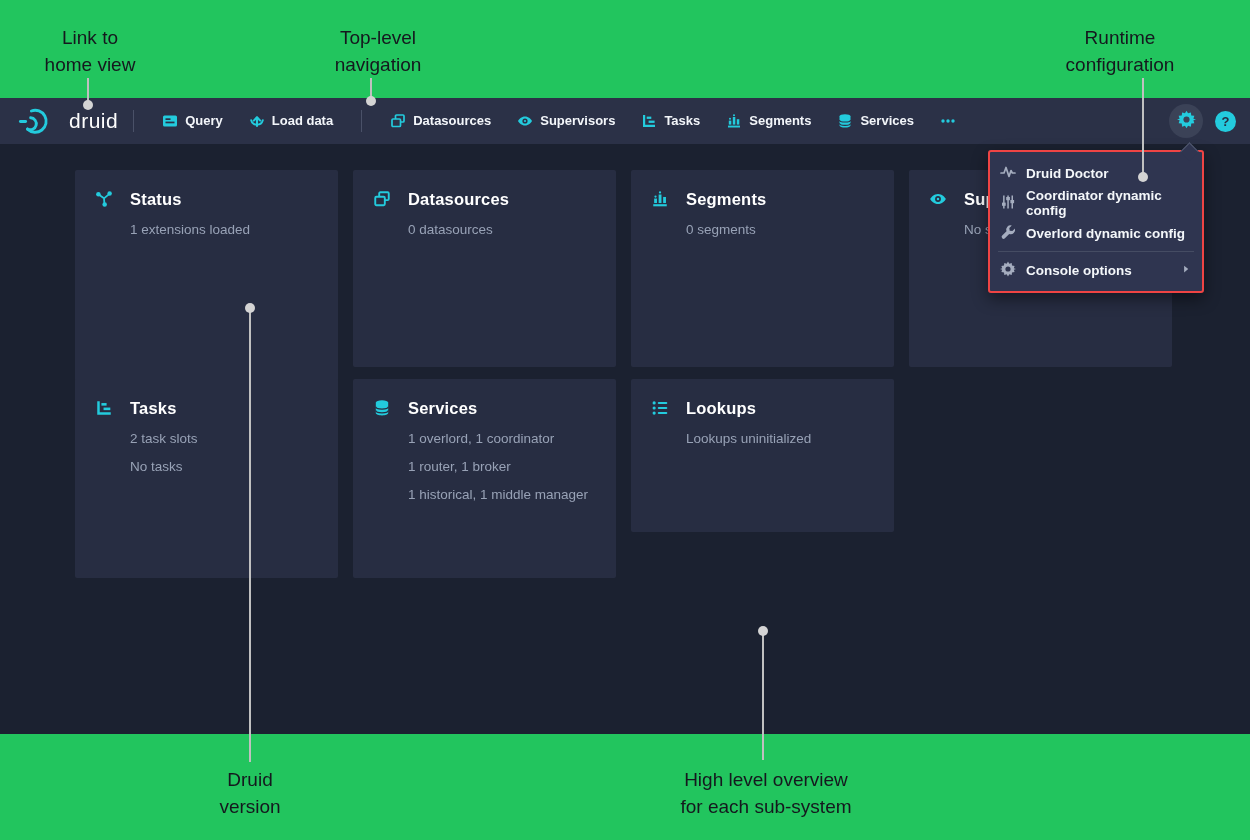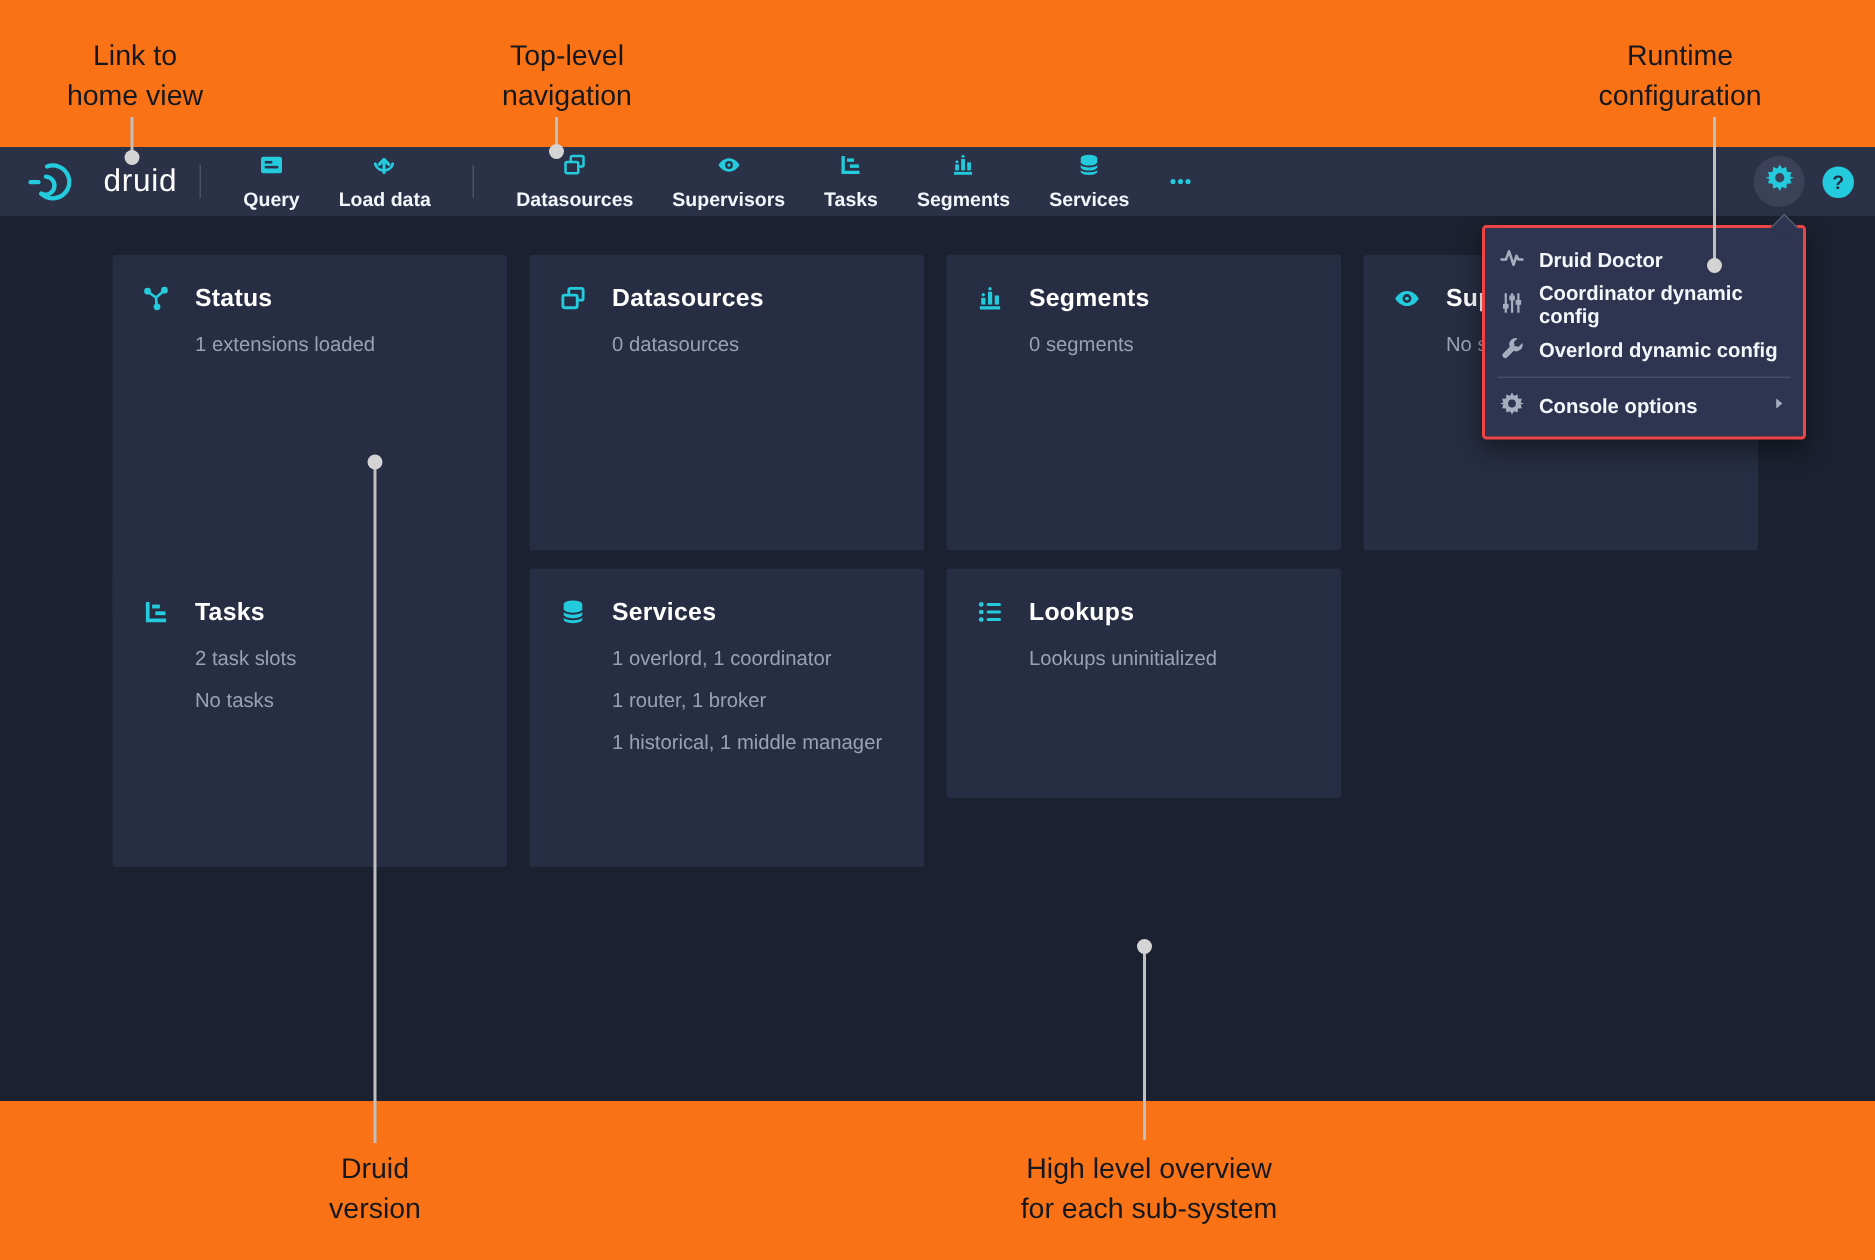--- a/index.html
+++ b/index.html
@@ -1,35 +1,35 @@
 <!DOCTYPE html>
 <html><head>
 <meta charset="utf-8">
 <style>
   * { margin:0; padding:0; box-sizing:border-box; }
   body { background:#ffffff; font-family:"Liberation Sans","DejaVu Sans",sans-serif; }
-  .canvas { position:relative; width:1250px; height:840px; background:#f97316; overflow:hidden; }
+  .canvas { position:relative; width:1250px; height:840px; background:#22c55e; overflow:hidden; }
 
   
   .ann-label { position:absolute; transform:translateX(-50%); text-align:center;
                color:#15181e; font-size:19px; line-height:27px; z-index:50; white-space:nowrap; }
   .ann-line  { position:absolute; width:2px; background:#c0c0c0; z-index:48; }
   .ann-dot   { position:absolute; width:10px; height:10px; border-radius:50%;
                background:#d4d4d4; transform:translate(-50%,-50%); z-index:49; }
 
   
   .app { position:absolute; left:0; top:98px; width:1250px; height:636px; background:#1b2130; }
 
   .navbar { position:absolute; left:0; top:0; width:100%; height:46px; background:#2b3147;
             display:flex; align-items:center; padding:0 14px 0 18px; z-index:10; }
   .logo { display:flex; align-items:center; gap:9px; cursor:pointer; }
   .logo-text { color:#fdfdfd; font-size:21px; letter-spacing:0.5px; }
   .nav-divider { width:1px; height:22px; background:#4a5168; margin:0 15px; }
-  .nav-item { display:flex; align-items:center; gap:7px; margin:0 13px; color:#f3f6fa;
-              font-size:13px; font-weight:700; cursor:pointer; white-space:nowrap;flex-direction:column; }
+  .nav-item { display:flex; align-items:flex-start; gap:7px; margin:0 13px; color:#f3f6fa;
+              font-size:13px; font-weight:700; cursor:pointer; white-space:nowrap; }
   .nav-item svg, .logo svg { display:block; }
   .nav-icon { width:16px; height:16px; color:#23cbdd; }
   .nav-right { margin-left:auto; display:flex; align-items:center; gap:12px; }
   .gear-btn { width:34px; height:34px; border-radius:50%; background:#3b4257;
               display:flex; align-items:center; justify-content:center; cursor:pointer; }
   .gear-btn svg { width:19px; height:19px; color:#23cbdd; }
   .help-btn { width:21px; height:21px; border-radius:50%; background:#23cbdd; color:#262d42;
               font-size:13px; font-weight:700; display:flex; align-items:center;
               justify-content:center; cursor:pointer; }
 

